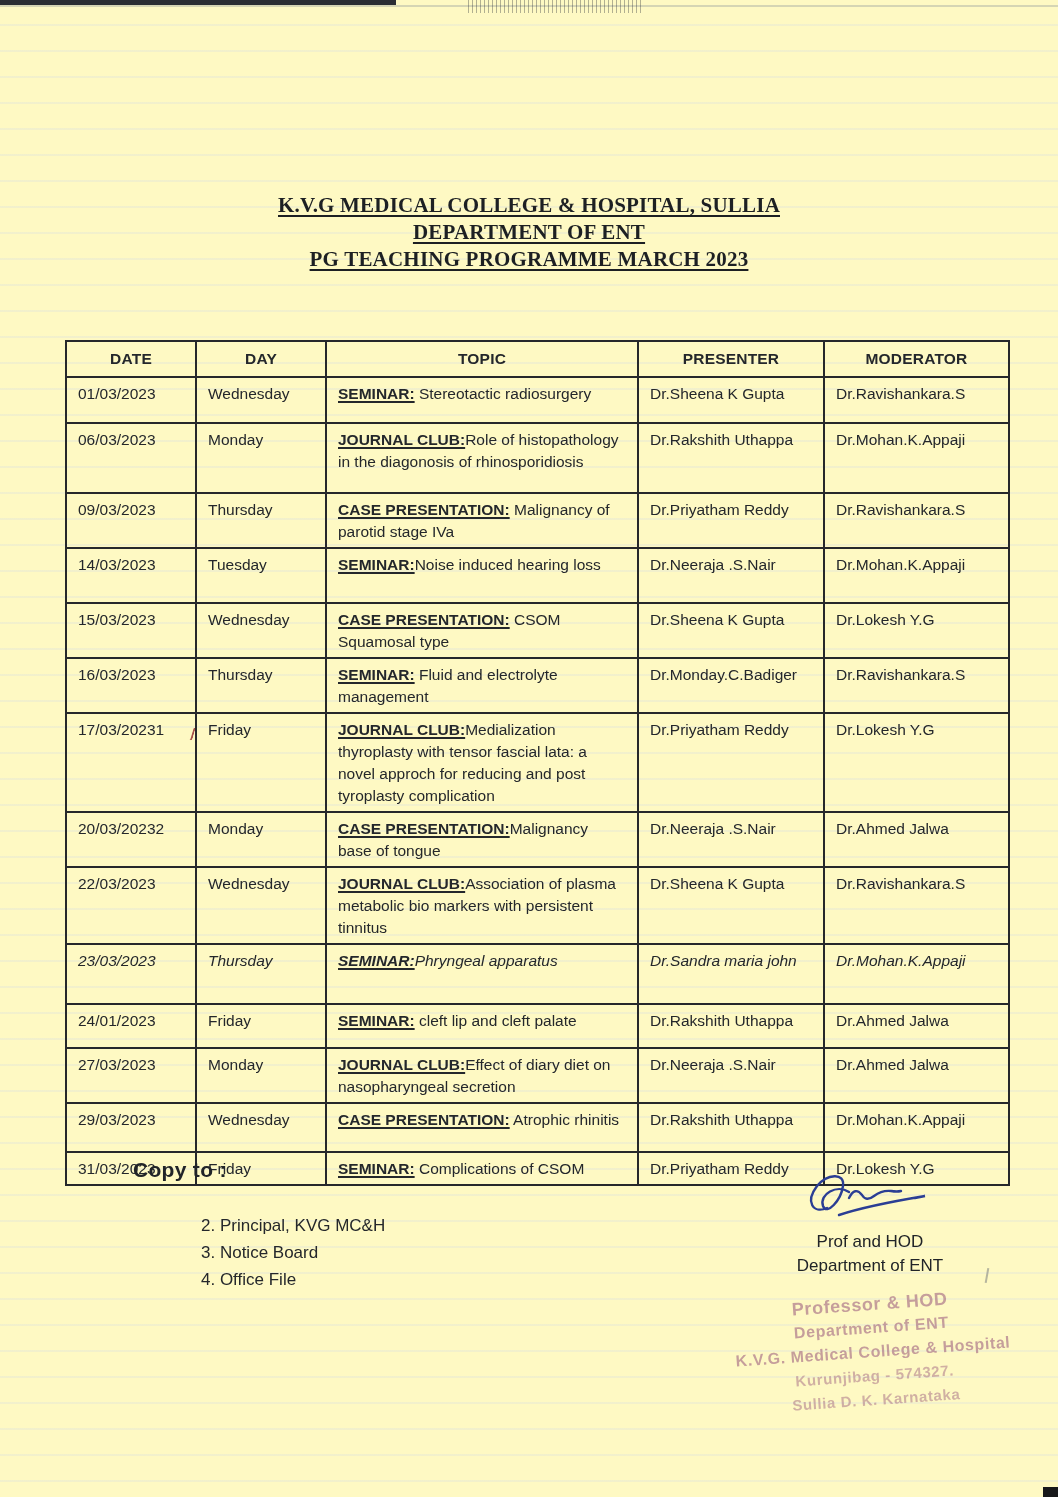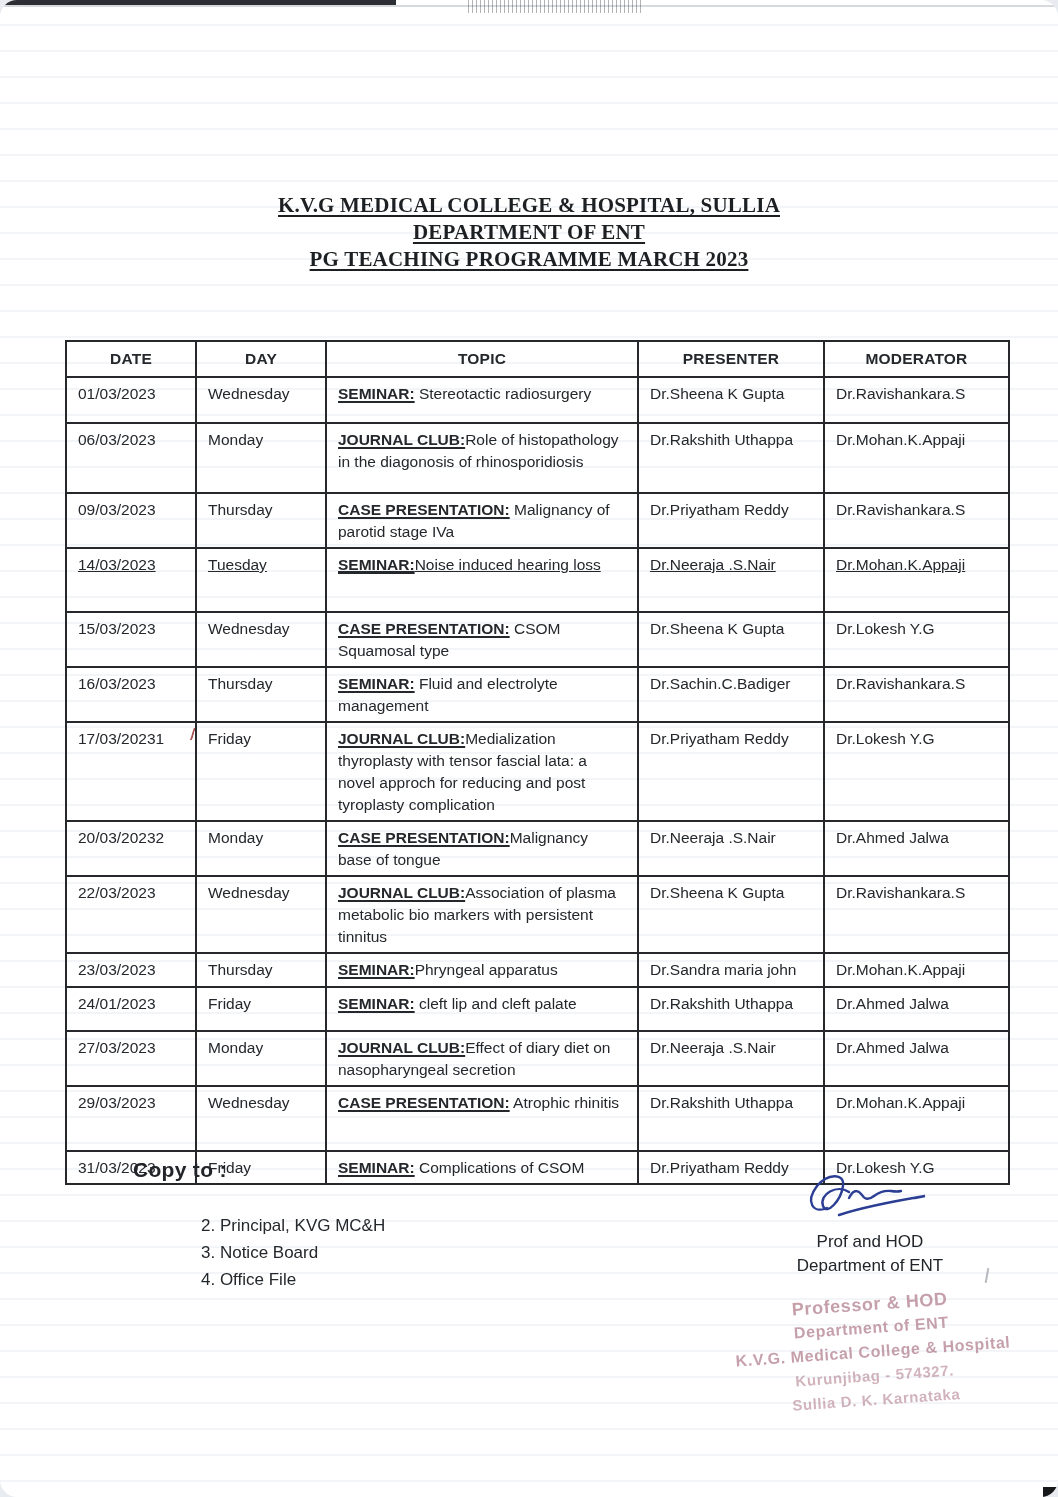--- a/index.html
+++ b/index.html
@@ -3,23 +3,22 @@
 <meta charset="utf-8">
 <style>
   html,body{margin:0;padding:0;}
   body{
     width:1058px;height:1497px;
     font-family:"Liberation Sans",sans-serif;
     background:#e8ebef;
   }
   .page{
     position:relative;width:1058px;height:1497px;overflow:hidden;
-    background:#ffffff;
+    background:#fef9c3;
     color:var(--ink,#24272b);
-    border-radius:17px;
   }
   
   .page::before{
     content:"";position:absolute;inset:0;pointer-events:none;
     background:repeating-linear-gradient(180deg,
       rgba(255,255,255,0) 0px, rgba(255,255,255,0) 24px,
       rgba(210,218,228,0.28) 24px, rgba(210,218,228,0.28) 26px);
   }
   
   .top-band{position:absolute;left:0;top:0;width:396px;height:5px;background:#2b2e33;}
@@ -133,39 +132,39 @@
           <td class="presenter-cell">Dr.Rakshith Uthappa</td>
           <td class="moderator-cell">Dr.Mohan.K.Appaji</td>
         </tr>
         <tr style="height: 47px;">
           <td class="date-cell">09/03/2023</td>
           <td class="day-cell">Thursday</td>
           <td class="topic-cell"><span class="topic-label">CASE PRESENTATION:</span><span> Malignancy of parotid stage IVa</span></td>
           <td class="presenter-cell">Dr.Priyatham Reddy</td>
           <td class="moderator-cell">Dr.Ravishankara.S</td>
         </tr>
-        <tr style="height: 64px; text-decoration: underline;">
+        <tr style="height: 55px;">
           <td class="date-cell">14/03/2023</td>
           <td class="day-cell">Tuesday</td>
           <td class="topic-cell"><span class="topic-label">SEMINAR:</span><span>Noise induced hearing loss</span></td>
           <td class="presenter-cell">Dr.Neeraja .S.Nair</td>
           <td class="moderator-cell">Dr.Mohan.K.Appaji</td>
         </tr>
         <tr style="height: 53px;">
           <td class="date-cell">15/03/2023</td>
           <td class="day-cell">Wednesday</td>
           <td class="topic-cell"><span class="topic-label">CASE PRESENTATION:</span><span> CSOM Squamosal type</span></td>
           <td class="presenter-cell">Dr.Sheena K Gupta</td>
           <td class="moderator-cell">Dr.Lokesh Y.G</td>
         </tr>
         <tr style="height: 46px;">
           <td class="date-cell">16/03/2023</td>
           <td class="day-cell">Thursday</td>
           <td class="topic-cell"><span class="topic-label">SEMINAR:</span><span> Fluid and electrolyte management</span></td>
-          <td class="presenter-cell">Dr.Sachin.C.Badiger</td>
+          <td class="presenter-cell">Dr.Monday.C.Badiger</td>
           <td class="moderator-cell">Dr.Ravishankara.S</td>
         </tr>
         <tr style="height: 97px;">
           <td class="date-cell">17/03/20231</td>
           <td class="day-cell">Friday</td>
           <td class="topic-cell"><span class="topic-label">JOURNAL CLUB:</span><span>Medialization thyroplasty with tensor fascial lata: a novel approch for reducing and post tyroplasty complication</span></td>
           <td class="presenter-cell">Dr.Priyatham Reddy</td>
           <td class="moderator-cell">Dr.Lokesh Y.G</td>
         </tr>
         <tr style="height: 52px;">
@@ -175,42 +174,42 @@
           <td class="presenter-cell">Dr.Neeraja .S.Nair</td>
           <td class="moderator-cell">Dr.Ahmed Jalwa</td>
         </tr>
         <tr style="height: 66px;">
           <td class="date-cell">22/03/2023</td>
           <td class="day-cell">Wednesday</td>
           <td class="topic-cell"><span class="topic-label">JOURNAL CLUB:</span><span>Association of plasma metabolic bio markers with persistent tinnitus</span></td>
           <td class="presenter-cell">Dr.Sheena K Gupta</td>
           <td class="moderator-cell">Dr.Ravishankara.S</td>
         </tr>
-        <tr style="height: 34px;">
+        <tr style="height: 60px; font-style: italic;">
           <td class="date-cell">23/03/2023</td>
           <td class="day-cell">Thursday</td>
           <td class="topic-cell"><span class="topic-label">SEMINAR:</span><span>Phryngeal apparatus</span></td>
           <td class="presenter-cell">Dr.Sandra maria john</td>
           <td class="moderator-cell">Dr.Mohan.K.Appaji</td>
         </tr>
         <tr style="height: 44px;">
           <td class="date-cell">24/01/2023</td>
           <td class="day-cell">Friday</td>
           <td class="topic-cell"><span class="topic-label">SEMINAR:</span><span> cleft lip and cleft palate</span></td>
           <td class="presenter-cell">Dr.Rakshith Uthappa</td>
           <td class="moderator-cell">Dr.Ahmed Jalwa</td>
         </tr>
         <tr style="height: 50px;">
           <td class="date-cell">27/03/2023</td>
           <td class="day-cell">Monday</td>
           <td class="topic-cell"><span class="topic-label">JOURNAL CLUB:</span><span>Effect of diary diet on nasopharyngeal secretion</span></td>
           <td class="presenter-cell">Dr.Neeraja .S.Nair</td>
           <td class="moderator-cell">Dr.Ahmed Jalwa</td>
         </tr>
-        <tr style="height: 65px;">
+        <tr style="height: 49px;">
           <td class="date-cell">29/03/2023</td>
           <td class="day-cell">Wednesday</td>
           <td class="topic-cell"><span class="topic-label">CASE PRESENTATION:</span><span> Atrophic rhinitis</span></td>
           <td class="presenter-cell">Dr.Rakshith Uthappa</td>
           <td class="moderator-cell">Dr.Mohan.K.Appaji</td>
         </tr>
         <tr style="height: 31px;">
           <td class="date-cell">31/03/2023</td>
           <td class="day-cell">Friday</td>
           <td class="topic-cell"><span class="topic-label">SEMINAR:</span><span> Complications of CSOM</span></td>

